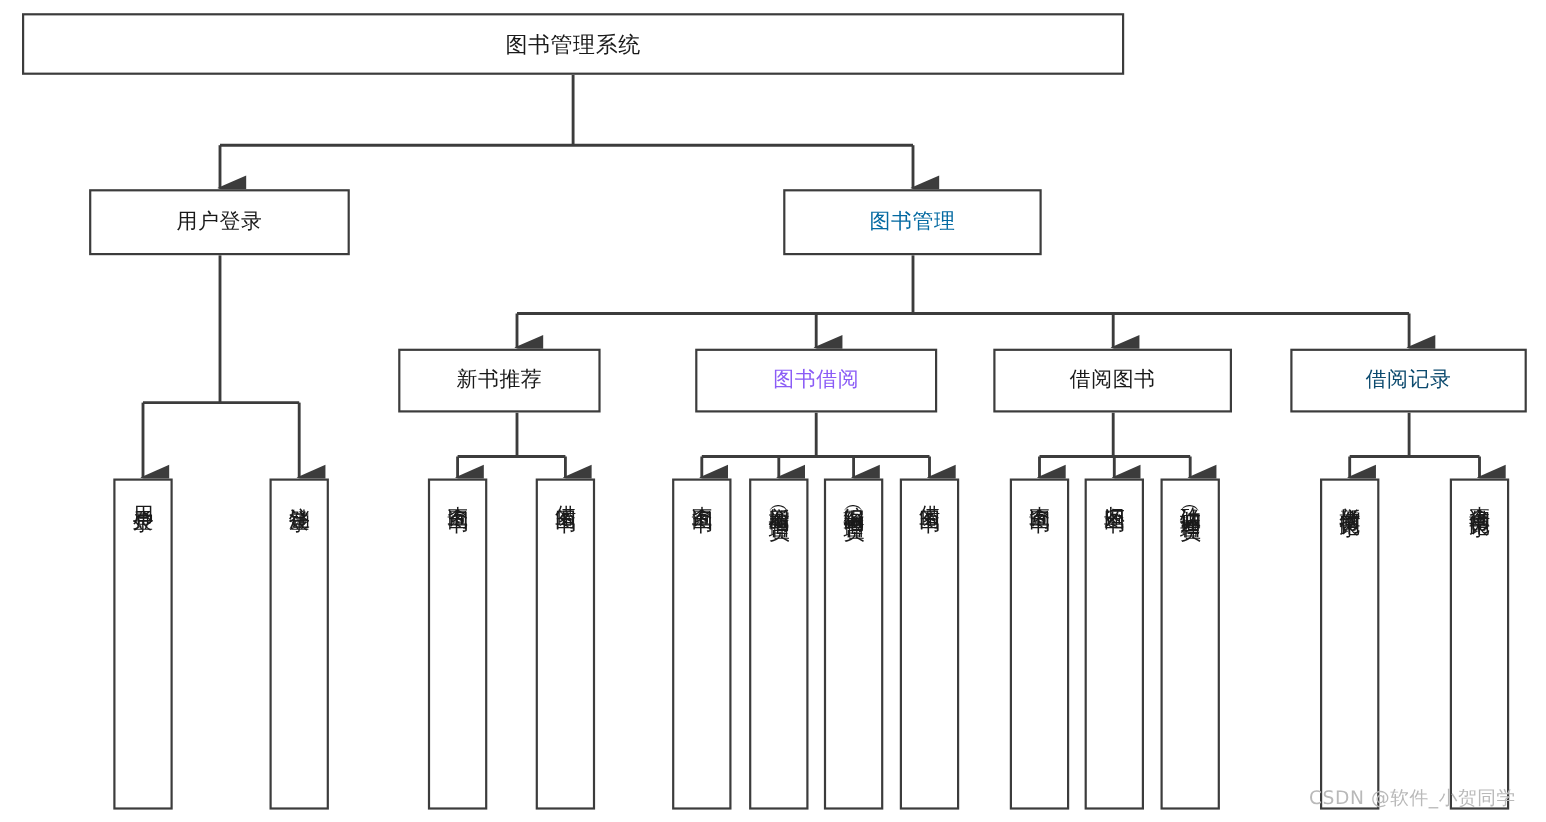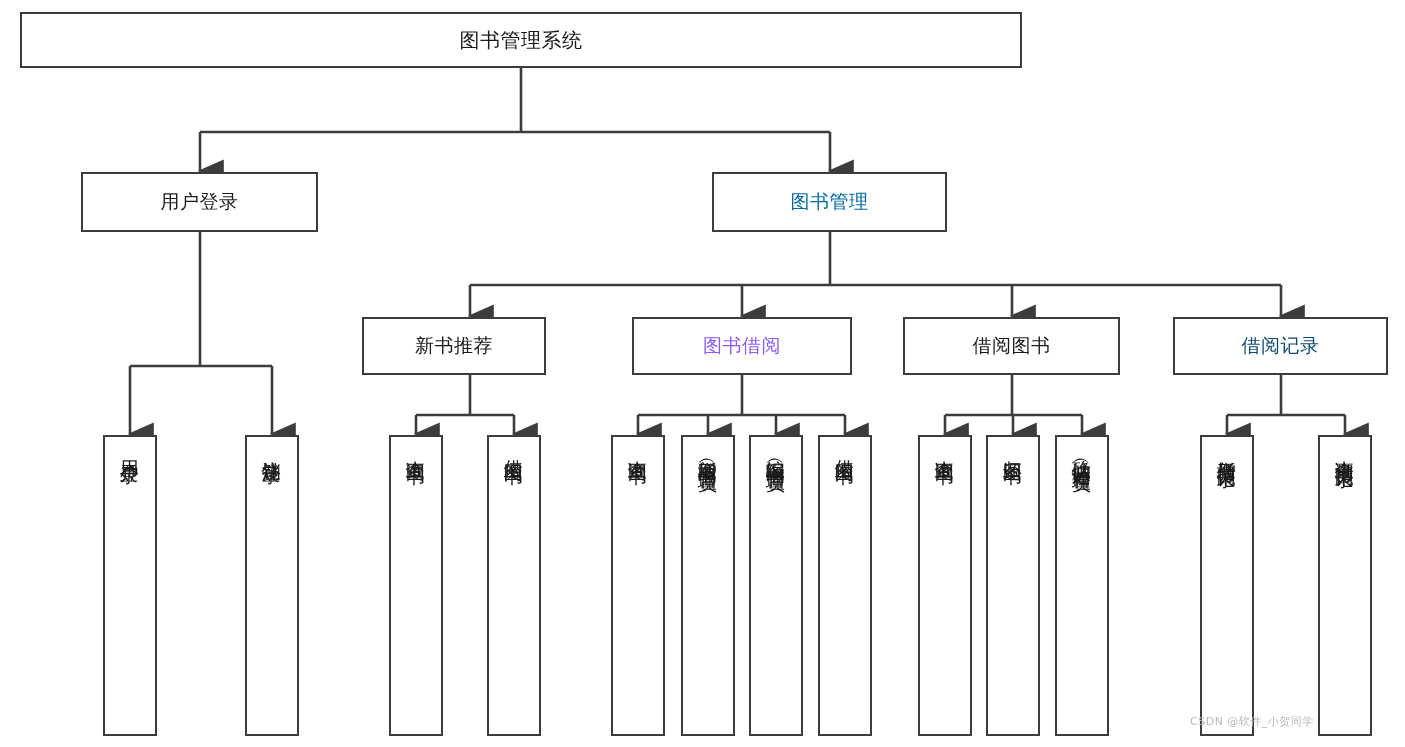--- a/index.html
+++ b/index.html
@@ -50,21 +50,21 @@
     text-orientation: upright;
     font-size: 19px;
     line-height: 1.08;
     letter-spacing: 2px;
     white-space: normal;
   }
   .node.root .label { font-size: 20px; }
   .watermark {
     position: absolute;
     color: #b9b9b9;
-    font-size: 11px;
+    font-size: 17px;
     white-space: nowrap;
     letter-spacing: 0.5px;
   }
 </style>
 </head>
 <body>
 
 <div id="canvas">
 
   <svg class="edges" viewBox="0 0 1405 747">

